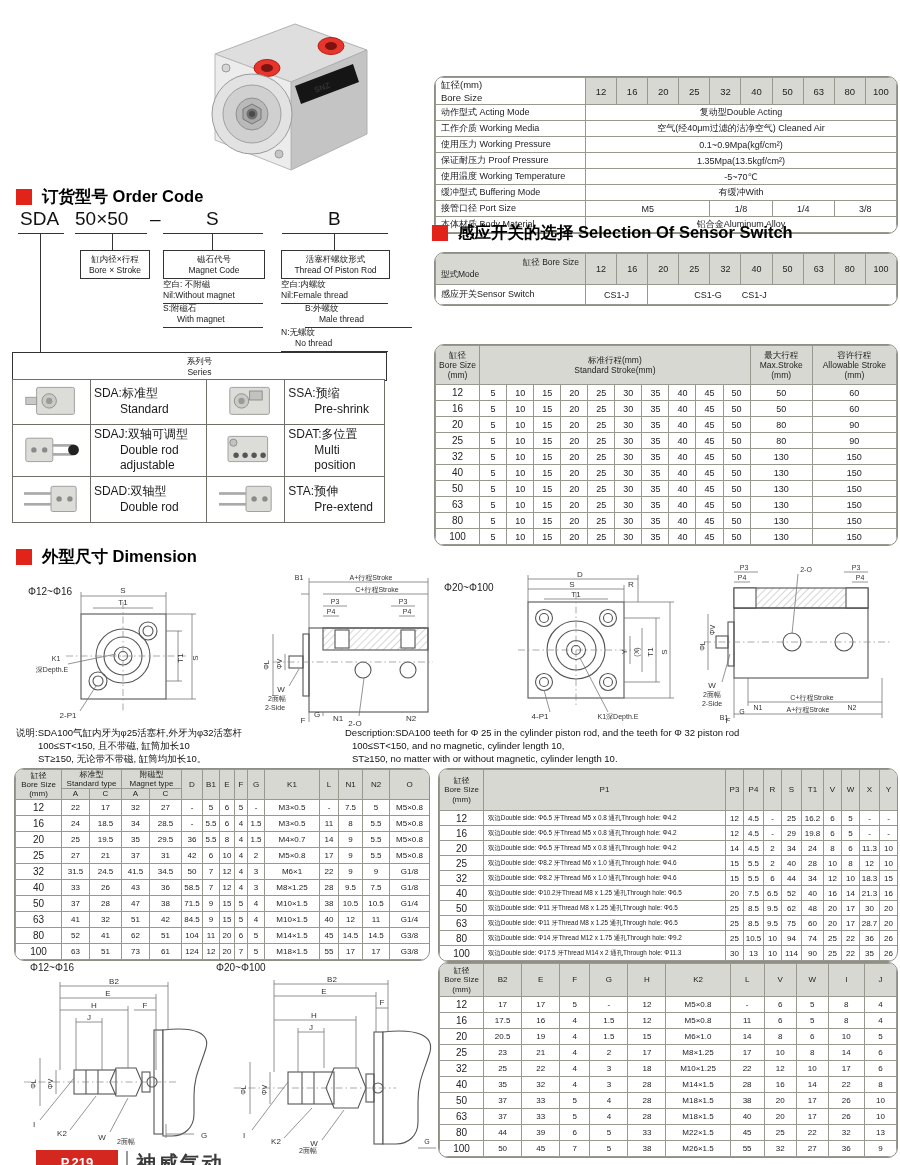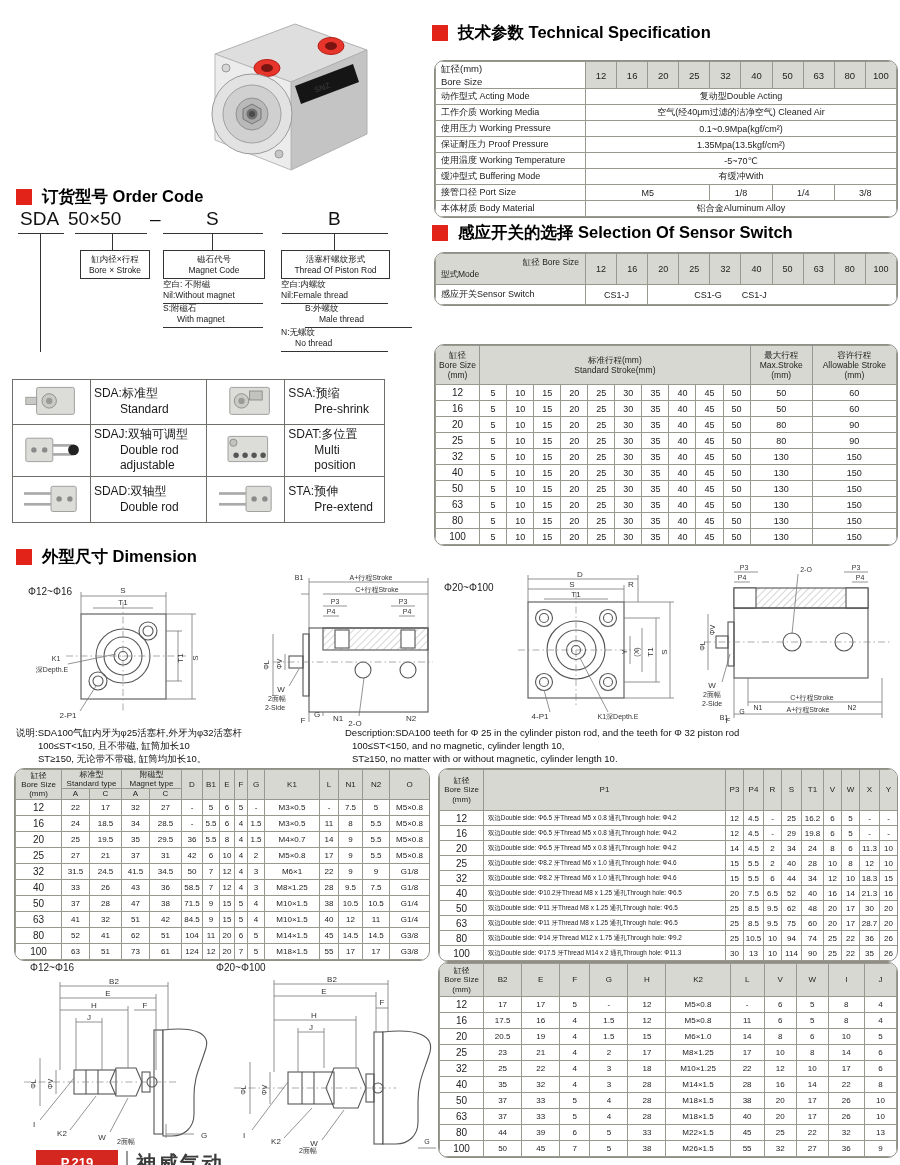--- a/index.html
+++ b/index.html
@@ -86,25 +86,21 @@
     <circle cx="157" cy="112" r="40" fill="#e2e2e2" stroke="#9a9a9a"></circle>
     <circle cx="157" cy="112" r="29" fill="#d0d0d0" stroke="#a0a0a0"></circle>
     <circle cx="157" cy="112" r="16" fill="#b9b9b9" stroke="#909090"></circle>
     <polygon points="157,102 166,107 166,117 157,122 148,117 148,107" fill="#a8a8a8" stroke="#777"></polygon>
     <circle cx="157" cy="112" r="5.5" fill="#6f6f6f"></circle>
     <circle cx="157" cy="112" r="3" fill="#4a4a4a"></circle>
     <circle cx="131" cy="66" r="4" fill="#d6d6d6" stroke="#9a9a9a"></circle>
     <circle cx="184" cy="152" r="4" fill="#c6c6c6" stroke="#9a9a9a"></circle>
   </svg>
 
-  <div class="sec" style="left:432px;top:22px;">
-    <span class="sq"></span>
-    <span>技术参数 Technical Specification</span>
-  </div>
-  <div class="tw t-tech" style="left:434px;top:60px;width:462px;">
+  <div class="tw t-tech" style="left:434px;top:76px;width:462px;">
     <table>
       <colgroup>
           <col style="width:150px">
         </colgroup>
       <tbody>
           <tr>
         <th class="lbl">
           <span>缸径(mm)</span><span class="blk">Bore Size</span>
         </th>
       <th>12</th>
@@ -370,21 +366,21 @@
           </tr>
         </tbody>
     </table>
   </div>
 
   <div class="sec" style="left:16px;top:186px;">
     <span class="sq"></span>
     <span>订货型号 Order Code</span>
   </div>
   <span class="code" style="left:20px;top:208px;">SDA</span>
-  <span class="code" style="left:68px;top:208px;">50×50</span>
+  <span class="code" style="left:75px;top:208px;">50×50</span>
   <span class="code" style="left:150px;top:208px;">–</span>
   <span class="code" style="left:206px;top:208px;">S</span>
   <span class="code" style="left:328px;top:208px;">B</span>
   <div class="uline" style="left:18px;top:233px;width:46px;"></div>
   <div class="uline" style="left:75px;top:233px;width:72px;"></div>
   <div class="uline" style="left:163px;top:233px;width:100px;"></div>
   <div class="uline" style="left:282px;top:233px;width:106px;"></div>
   <div class="vline" style="left:40px;top:233px;height:119px;"></div>
   <div class="vline" style="left:112px;top:233px;height:17px;"></div>
   <div class="vline" style="left:212px;top:233px;height:17px;"></div>
@@ -408,20 +404,24 @@
     <span>S:附磁石</span><span class="en ind">With magnet</span>
   </div>
   <div class="opt" style="left:281px;top:278px;width:107px;">
     <span>空白:内螺纹</span><span class="en">Nil:Female thread</span>
   </div>
   <div class="opt" style="left:281px;top:302px;width:107px;margin-left:24px;">
     <span>B:外螺纹</span><span class="en ind">Male thread</span>
   </div>
   <div class="opt" style="left:281px;top:326px;width:107px;">
     <span>N:无螺纹</span><span class="en ind">No thread</span>
+  </div>
+  <div class="obox" style="left:12px;top:352px;width:373px;height:27px;">
+    <span>系列号</span>
+      <span>Series</span>
   </div>
 
   <table class="sgrid" style="left:12px;top:379px;width:373px;">
     <colgroup>
         <col style="width:78px">
         <col style="width:117px">
         <col style="width:78px">
         <col style="width:100px">
       </colgroup>
     <tbody>

